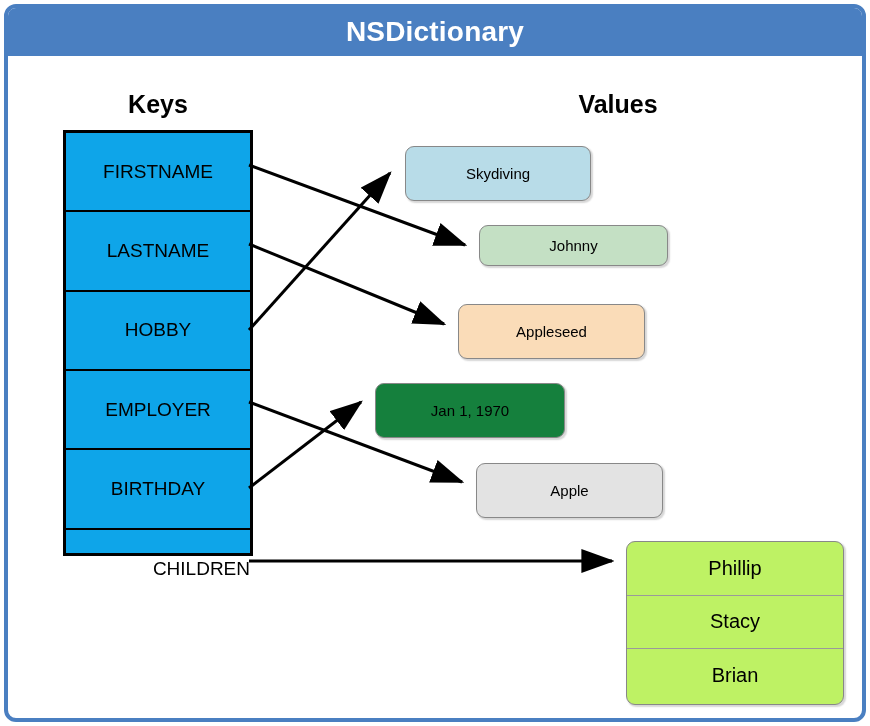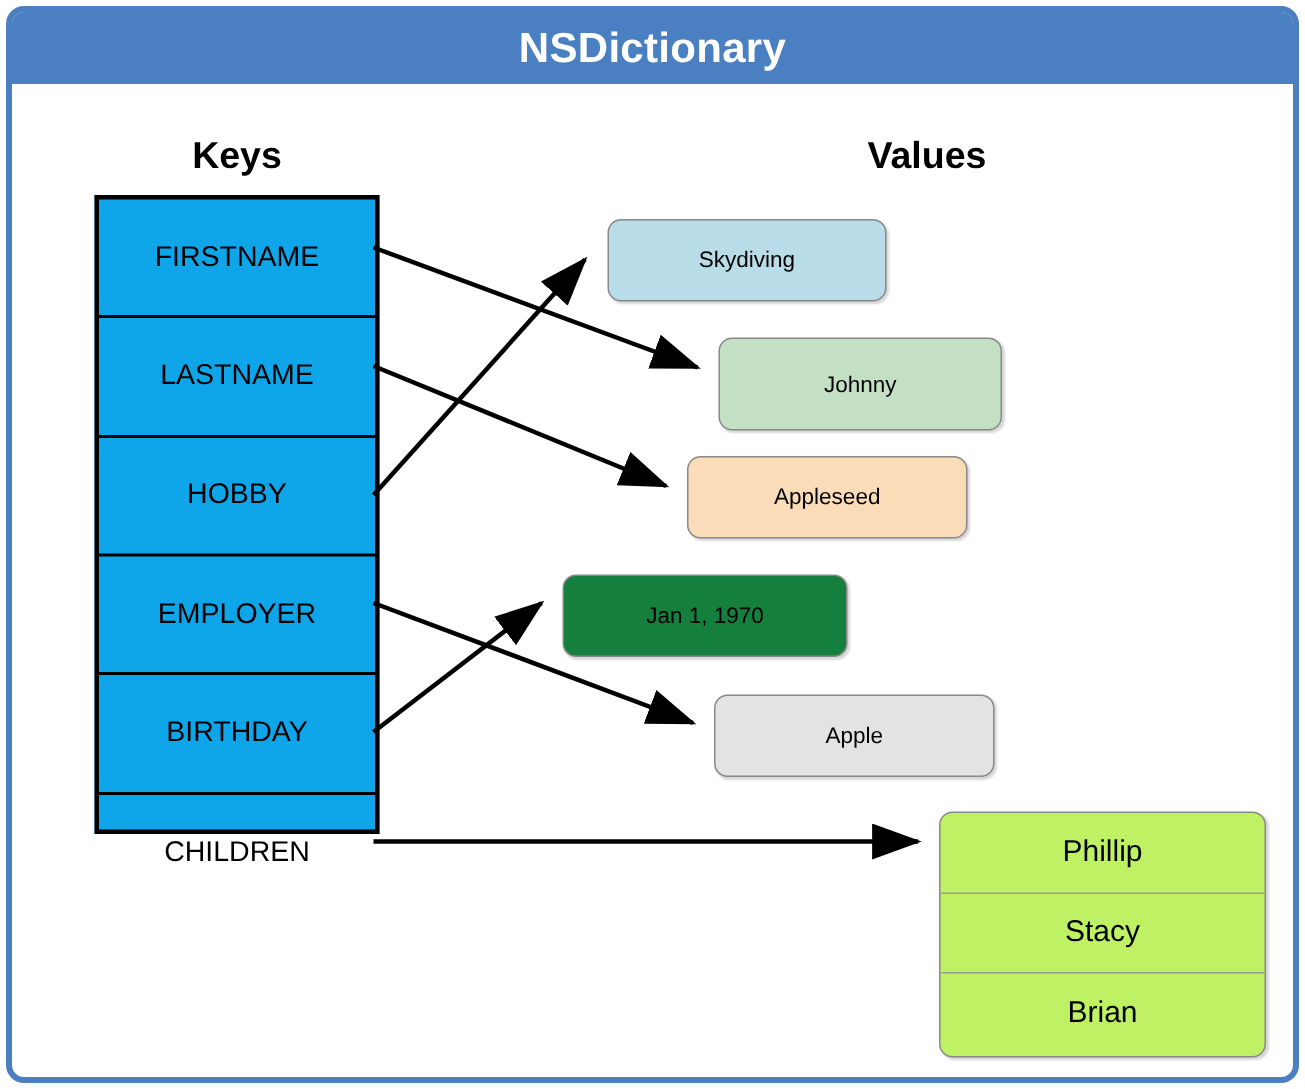--- a/index.html
+++ b/index.html
@@ -75,38 +75,38 @@
   .key-row {
     height: 79.33px;
     border-bottom: 2px solid #000000;
     display: flex;
     align-items: center;
     justify-content: center;
     font-size: 19px;
     color: #000000;
     white-space: nowrap;
   }
-  .key-row:last-child { border-bottom: none; }
+  .key-row:last-child { border-bottom: none; justify-content: flex-end; }
 
   
   .chip {
     position: absolute;
     border: 1.5px solid #888888;
     border-radius: 9px;
     display: flex;
     align-items: center;
     justify-content: center;
     font-size: 15px;
     color: #000000;
     white-space: nowrap;
     box-shadow: 1.5px 1.5px 1.5px rgba(0,0,0,0.16);
   }
 
   #chip-skydiving { left: 397px; top: 138px; width: 186px; height: 55px; background: #b8dce8; }
-  #chip-johnny    { left: 471px; top: 217px; width: 189px; height: 62px; background: #c4e0c4; }
+  #chip-johnny    { left: 471px; top: 217px; width: 189px; height: 41px; background: #c4e0c4; }
   #chip-appleseed { left: 450px; top: 296px; width: 187px; height: 55px; background: #fadcb8; }
   #chip-date      { left: 367px; top: 375px; width: 190px; height: 55px; background: #15803d; align-items: center; }
   #chip-apple     { left: 468px; top: 455px; width: 187px; height: 55px; background: #e3e3e3; }
 
   
   .children-list {
     position: absolute;
     left: 618px;
     top: 533px;
     width: 218px;

